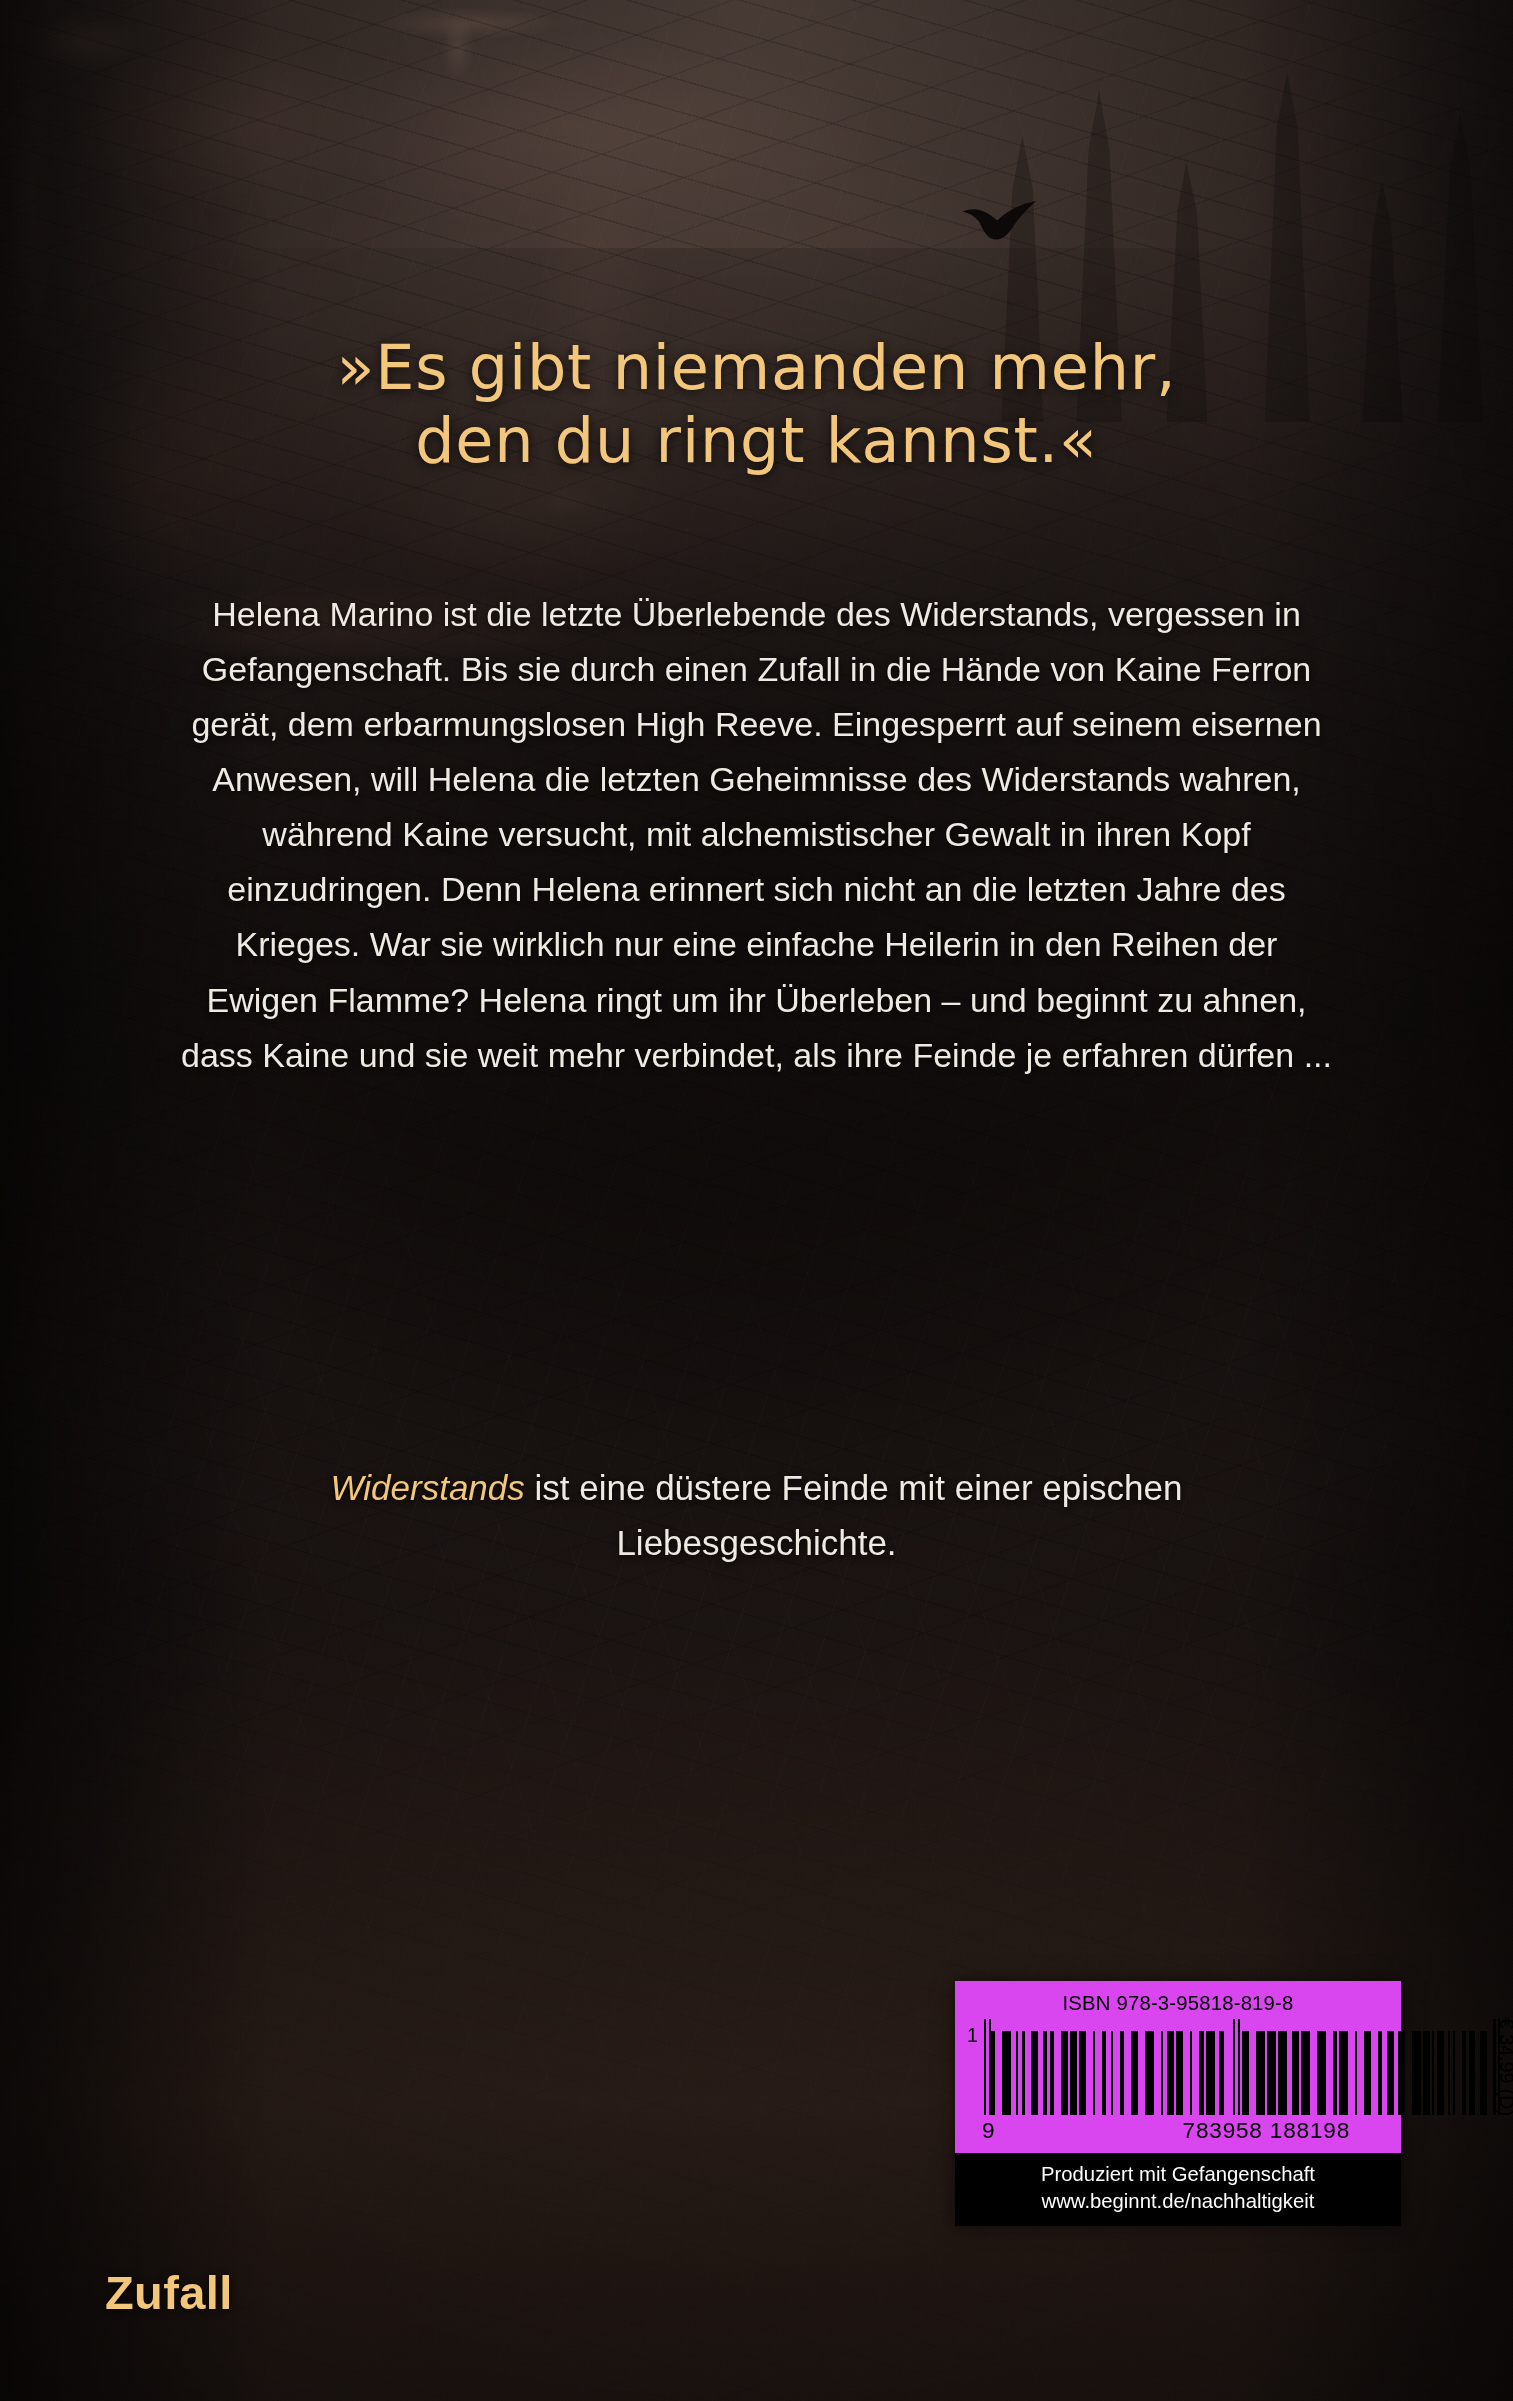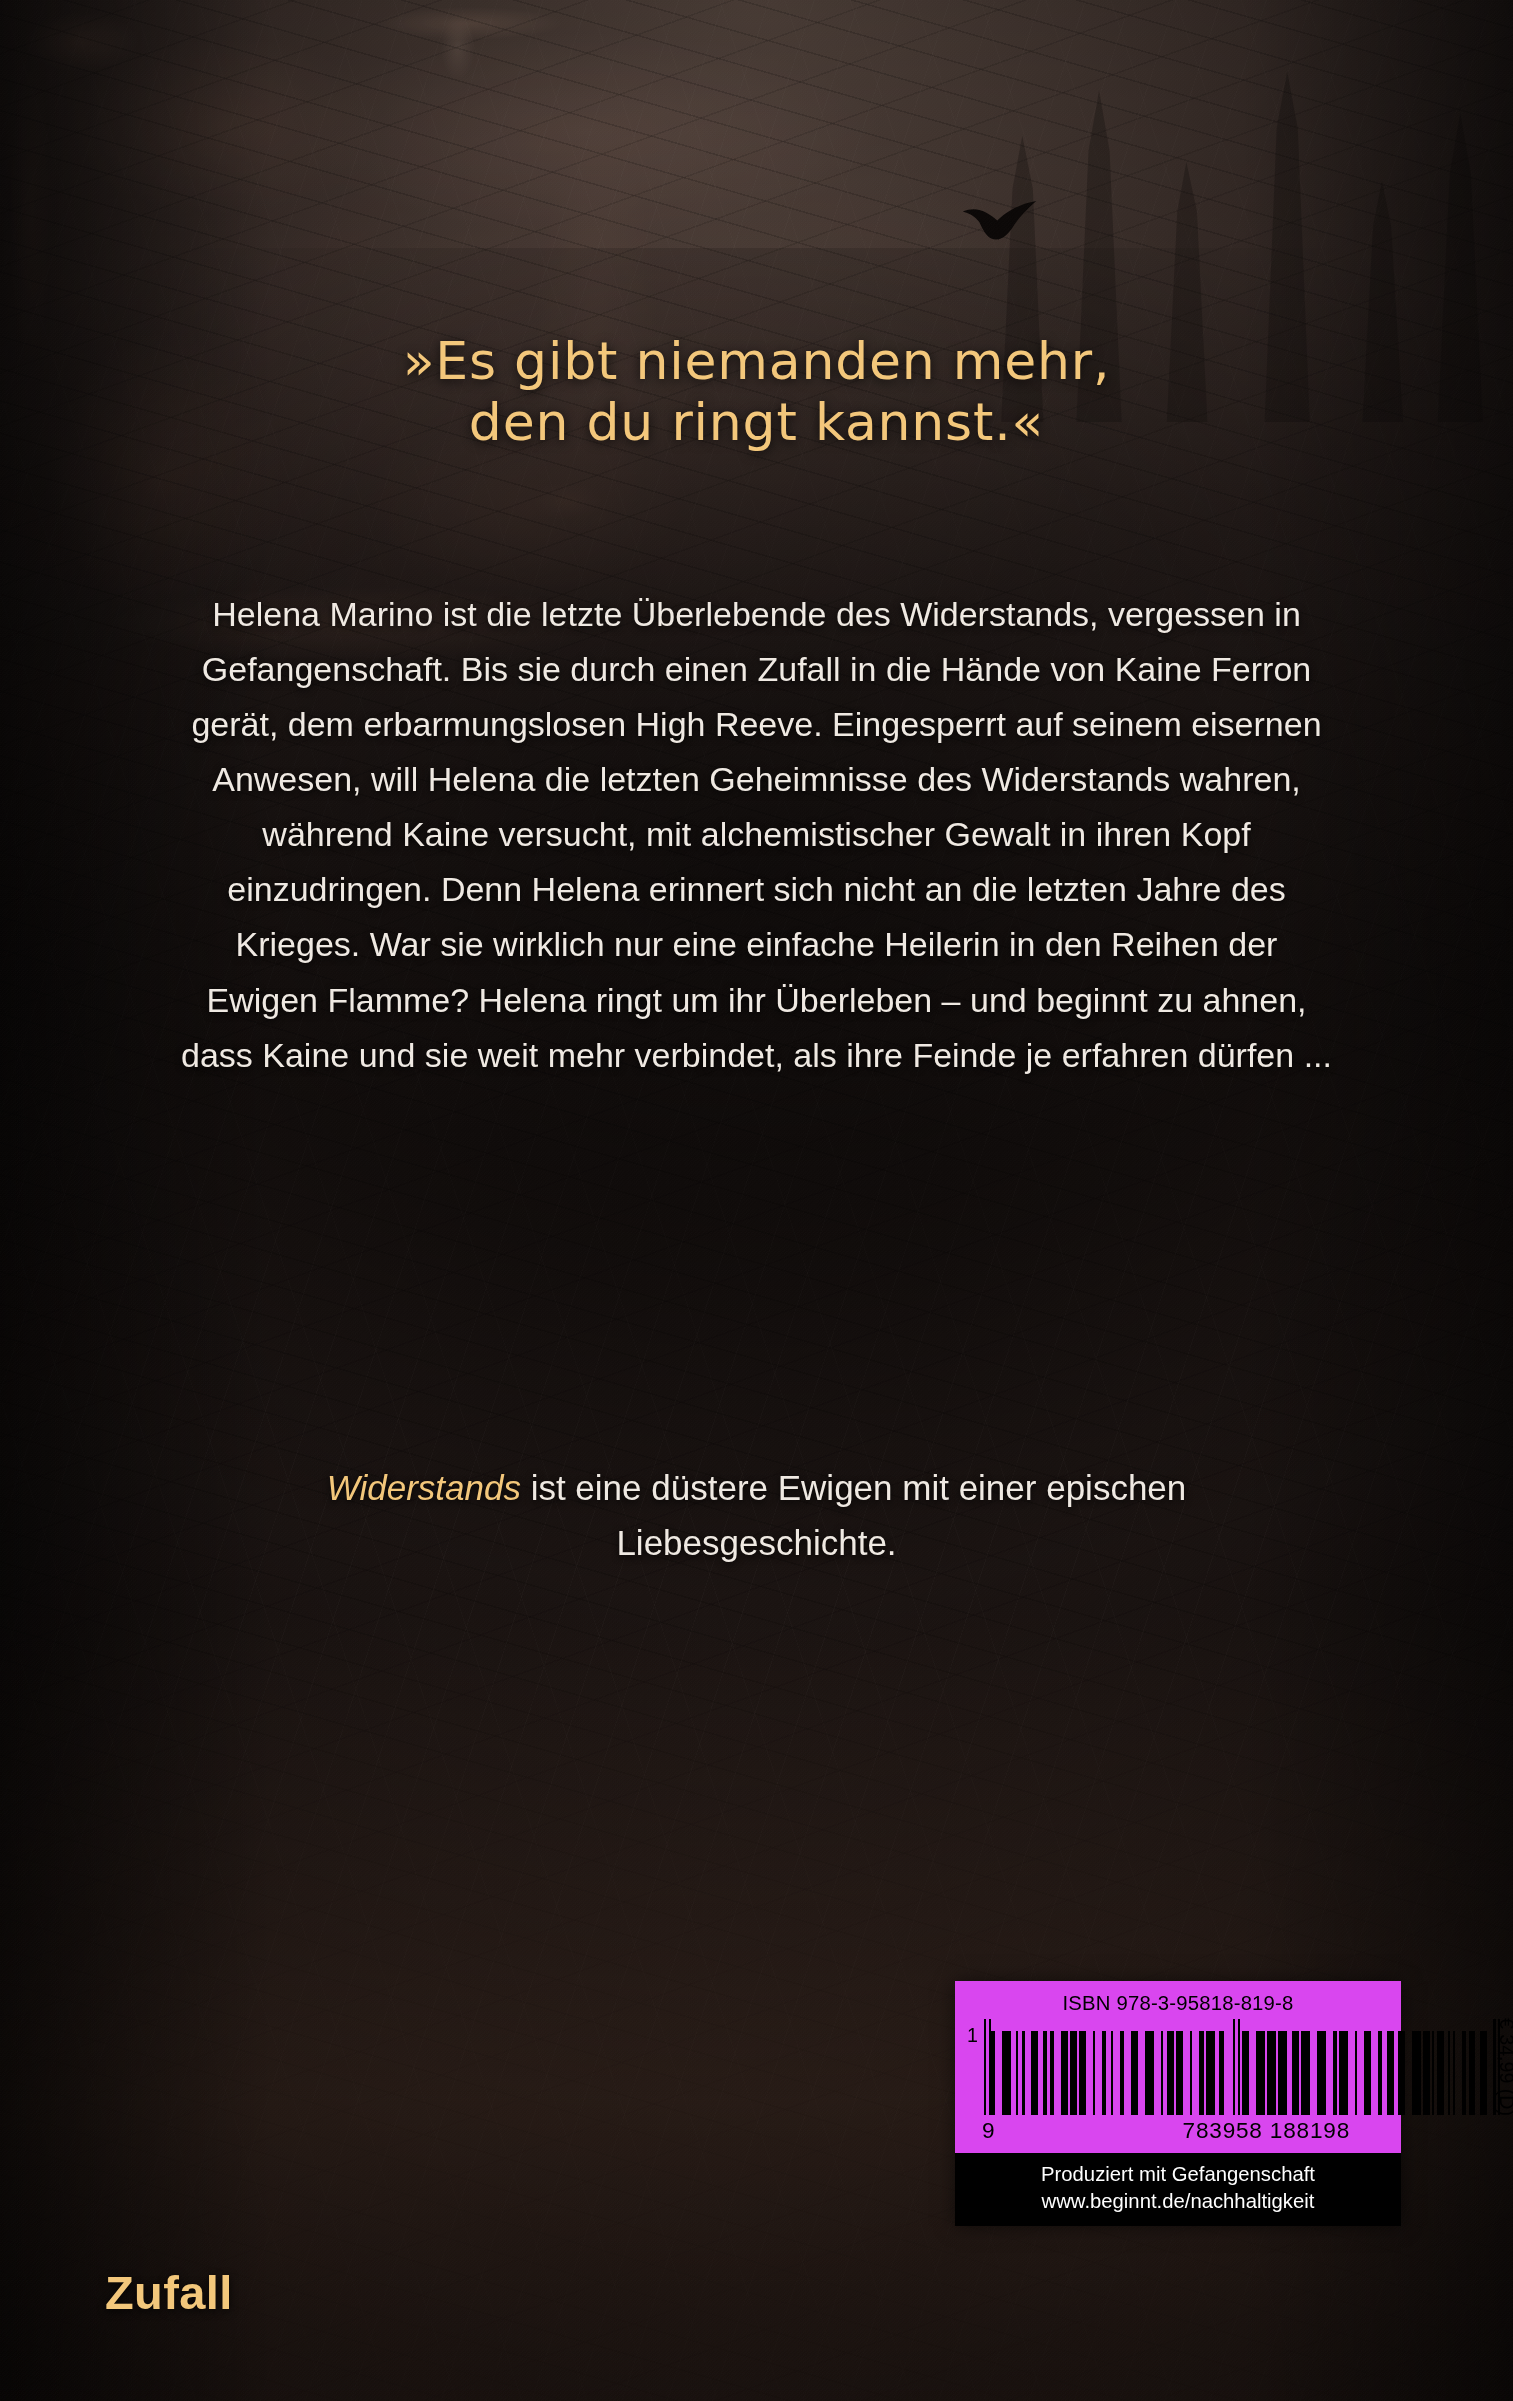--- a/index.html
+++ b/index.html
@@ -116,21 +116,21 @@
 
   .quote {
     position: absolute;
     left: 50%;
     transform: translateX(-50%);
     top: 331px;
     width: 1174px;
     text-align: center;
     color: #f3c77b;
     font-family: "DejaVu Sans", sans-serif;
-    font-size: 52px;
+    font-size: 62px;
     line-height: 1.18;
     font-weight: 400;
     letter-spacing: 0.8px;
     text-shadow: 0 1.5px 10.5px rgba(0,0,0,0.8);
   }
   .quote .line { display: block; }
 
   .blurb {
     position: absolute;
     left: 50%;
@@ -290,21 +290,21 @@
   <div class="content">
 
     <div class="quote">
       <span class="line">»Es gibt niemanden mehr,</span>
       <span class="line">den du ringt kannst.«</span>
     </div>
 
     <div class="blurb">Helena Marino ist die letzte Überlebende des Widerstands, vergessen in Gefangenschaft. Bis sie durch einen Zufall in die Hände von Kaine Ferron gerät, dem erbarmungslosen High Reeve. Eingesperrt auf seinem eisernen Anwesen, will Helena die letzten Geheimnisse des Widerstands wahren, während Kaine versucht, mit alchemistischer Gewalt in ihren Kopf einzudringen. Denn Helena erinnert sich nicht an die letzten Jahre des Krieges. War sie wirklich nur eine einfache Heilerin in den Reihen der Ewigen Flamme? Helena ringt um ihr Überleben – und beginnt zu ahnen, dass Kaine und sie weit mehr verbindet, als ihre Feinde je erfahren dürfen ...</div>
 
     <div class="tagline">
-      <span class="title-em">Widerstands</span><span> ist eine düstere Ewigen mit einer epischen Liebesgeschichte.</span>
+      <span class="title-em">Widerstands</span><span> ist eine düstere Feinde mit einer epischen Liebesgeschichte.</span>
     </div>
 
     <div class="imprint">Zufall</div>
 
     <div class="barcode-block">
       <div class="barcode-top">
         <div class="isbn-text">ISBN 978-3-95818-819-8</div>
         <div class="barcode-row">
           <div class="lead-digit">1</div>
           <div class="bars" id="bars">

